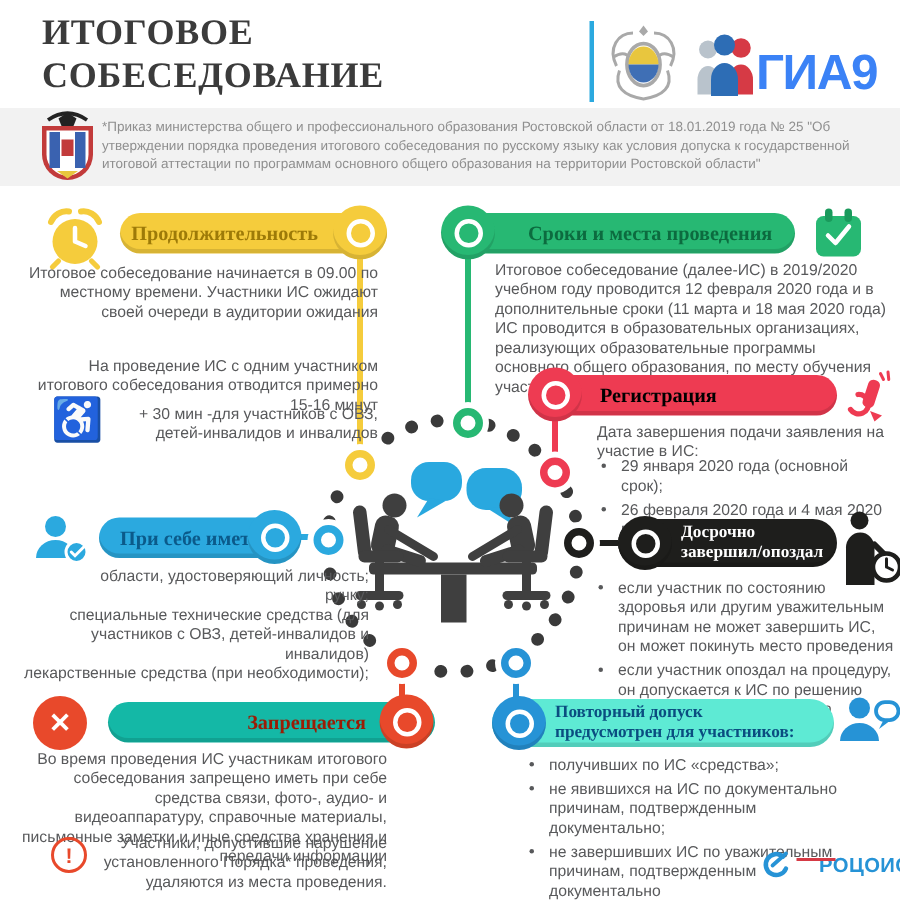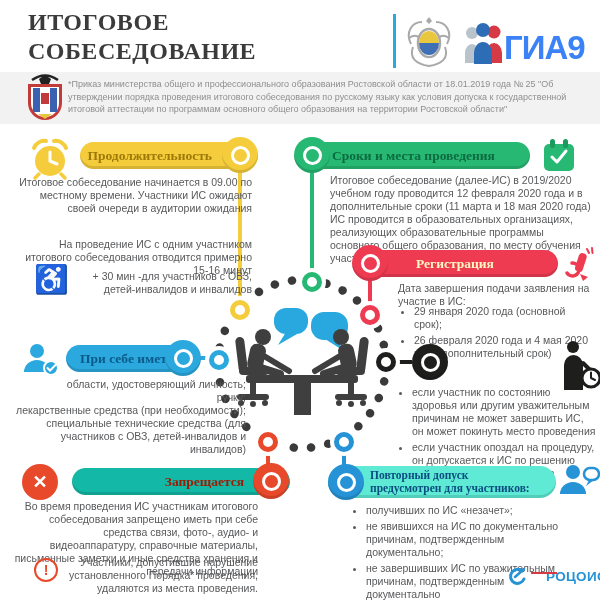--- a/index.html
+++ b/index.html
@@ -150,38 +150,38 @@
     <span>Продолжительность</span>
   </div>
   <div class="bulge" style="left:222px;top:137px;background:#F5CC3C"></div>
   <div class="lineV" style="left:238px;top:168px;height:137px;background:#F5CC3C"></div>
   <div class="node" style="left:230px;top:300px;border-color:#F5CC3C"></div>
   <div class="txt r" style="left:16px;top:176px;width:236px">Итоговое собеседование начинается в 09.00 по местному времени. Участники ИС ожидают своей очереди в аудитории ожидания</div>
   <div class="txt r" style="left:16px;top:238px;width:236px">На проведение ИС с одним участником итогового собеседования отводится примерно 15-16 минут</div>
   <div class="iconbox wheel" style="left:34px;top:266px">♿</div>
   <div class="txt r" style="left:70px;top:270px;width:182px">+ 30 мин -для участников с ОВЗ, детей-инвалидов и инвалидов</div>
 
-  <div class="pill" style="left:296px;top:142px;width:234px;background:#27B873;color:#0c6b3f;padding-left:36px">
+  <div class="pill" style="left:296px;top:142px;width:234px;background:#27B873;color:#0c6b3f;padding-left:56px">
     <span>Сроки и места проведения</span>
   </div>
   <div class="bulge" style="left:294px;top:137px;background:#27B873"></div>
   <div class="lineV" style="left:310px;top:168px;height:106px;background:#27B873"></div>
   <div class="node" style="left:302px;top:272px;border-color:#27B873"></div>
   <div class="iconbox" style="left:540px;top:136px">
     <svg width="38" height="38" viewBox="0 0 38 38">
       <rect x="4" y="8" width="30" height="27" rx="5" fill="#27B873"></rect>
       <rect x="10" y="3" width="5" height="9" rx="2.5" fill="#1a9a5c"></rect>
       <rect x="23" y="3" width="5" height="9" rx="2.5" fill="#1a9a5c"></rect>
       <path d="M12,21 L17,26 L26,15" stroke="#fff" stroke-width="3" fill="none" stroke-linecap="round" stroke-linejoin="round"></path>
     </svg>
   </div>
   <div class="txt" style="left:330px;top:174px;width:262px">Итоговое собеседование (далее-ИС) в 2019/2020 учебном году проводится 12 февраля 2020 года и в дополнительные сроки (11 марта и 18 мая 2020 года)</div>
   <div class="txt" style="left:330px;top:213px;width:262px">ИС проводится в образовательных организациях, реализующих образовательные программы основного общего образования, по месту обучения участников</div>
 
-  <div class="pill" style="left:354px;top:250px;width:204px;background:#EE3B52;color:#fef9c3;padding-left:62px">
+  <div class="pill" style="left:354px;top:250px;width:204px;background:#EE3B52;color:#000000;padding-left:46px">
     <span>Регистрация</span>
   </div>
   <div class="bulge" style="left:352px;top:245px;background:#EE3B52"></div>
   <div class="lineV" style="left:368px;top:278px;height:28px;background:#EE3B52"></div>
   <div class="node" style="left:360px;top:305px;border-color:#EE3B52"></div>
   <div class="iconbox" style="left:560px;top:246px">
     <svg width="36" height="36" viewBox="0 0 36 36">
       <path d="M7,27 a6.5,6.5 0 1,0 5,-10" stroke="#EE3B52" stroke-width="3.5" fill="none" stroke-linecap="round"></path>
       <rect x="17" y="7" width="8" height="19" rx="3.5" transform="rotate(18 21 16)" fill="#EE3B52"></rect>
       <path d="M20,28 l8,3 -5,4 z" fill="#EE3B52"></path>
@@ -207,24 +207,30 @@
   </div>
   <div class="pill" style="left:66px;top:345px;width:134px;background:#2BA9DF;color:#0b5a8a;padding-left:14px">
     <span>При себе иметь:</span>
   </div>
   <div class="bulge" style="left:165px;top:340px;background:#2BA9DF"></div>
   <div class="lineH" style="left:198px;top:356px;width:14px;background:#2BA9DF"></div>
   <div class="node" style="left:209px;top:350px;border-color:#2BA9DF"></div>
   <div class="txt r" style="left:8px;top:378px;width:238px">
     <div>области, удостоверяющий личность;</div>
     <div>ручку;</div>
+    <div>специальные технические средства (для участников с ОВЗ, детей-инвалидов и инвалидов)</div>
     <div>лекарственные средства (при необходимости);</div>
-    <div>специальные технические средства (для участников с ОВЗ, детей-инвалидов и инвалидов)</div>
-  </div>
-
+  </div>
+
+  <div class="pill two" style="left:412px;top:346px;width:146px;background:#1E1E1C;color:#fff;padding-left:42px">
+    <span>
+      <span>Досрочно</span><br>
+      <span>завершил/опоздал</span>
+    </span>
+  </div>
   <div class="bulge" style="left:412px;top:344px;background:#1E1E1C"></div>
   <div class="lineH" style="left:394px;top:360px;width:18px;background:#1E1E1C"></div>
   <div class="node" style="left:376px;top:352px;border-color:#1E1E1C"></div>
   <div class="iconbox" style="left:558px;top:340px">
     <svg width="44" height="52" viewBox="0 0 44 52">
       <circle cx="15" cy="7" r="6" fill="#1E1E1C"></circle>
       <path d="M6,50 L6,25 a9.5,10 0 0,1 19,0 L25,50 Z" fill="#1E1E1C"></path>
       <path d="M25,23 l8,8" stroke="#1E1E1C" stroke-width="4" stroke-linecap="round"></path>
       <circle cx="33" cy="38" r="9" fill="#fff" stroke="#1E1E1C" stroke-width="3"></circle>
       <path d="M33,38 L33,32.5 M33,38 L37,40" stroke="#1E1E1C" stroke-width="2" stroke-linecap="round"></path>
@@ -264,21 +270,21 @@
   <div class="iconbox" style="left:560px;top:462px">
     <svg width="40" height="38" viewBox="0 0 40 38">
       <circle cx="13" cy="10" r="7" fill="#2693D6"></circle>
       <path d="M0,32 a13,12 0 0,1 26,0 z" fill="#2693D6"></path>
       <rect x="24" y="6" width="15" height="12" rx="6" fill="#fff" stroke="#2693D6" stroke-width="2.5"></rect>
       <path d="M29,18 l-3,6 8,-6 z" fill="#2693D6"></path>
     </svg>
   </div>
   <div class="txt" style="left:352px;top:504px;width:218px">
     <ul>
-      <li>получивших по ИС «незачет»;</li>
+      <li>получивших по ИС «средства»;</li>
       <li>не явившихся на ИС по документально причинам, подтвержденным документально;</li>
       <li>не завершивших ИС по уважительным причинам, подтвержденным документально</li>
     </ul>
   </div>
 
   <div class="mini-red"></div>
   <div class="footer-logo">
     <svg width="20" height="20" viewBox="0 0 20 20">
       <path d="M16,5 a7,7 0 1,0 2,8" stroke="#2693D6" stroke-width="3" fill="none" stroke-linecap="round"></path>
       <path d="M9,11 L18,3" stroke="#2693D6" stroke-width="2.5" stroke-linecap="round"></path>

